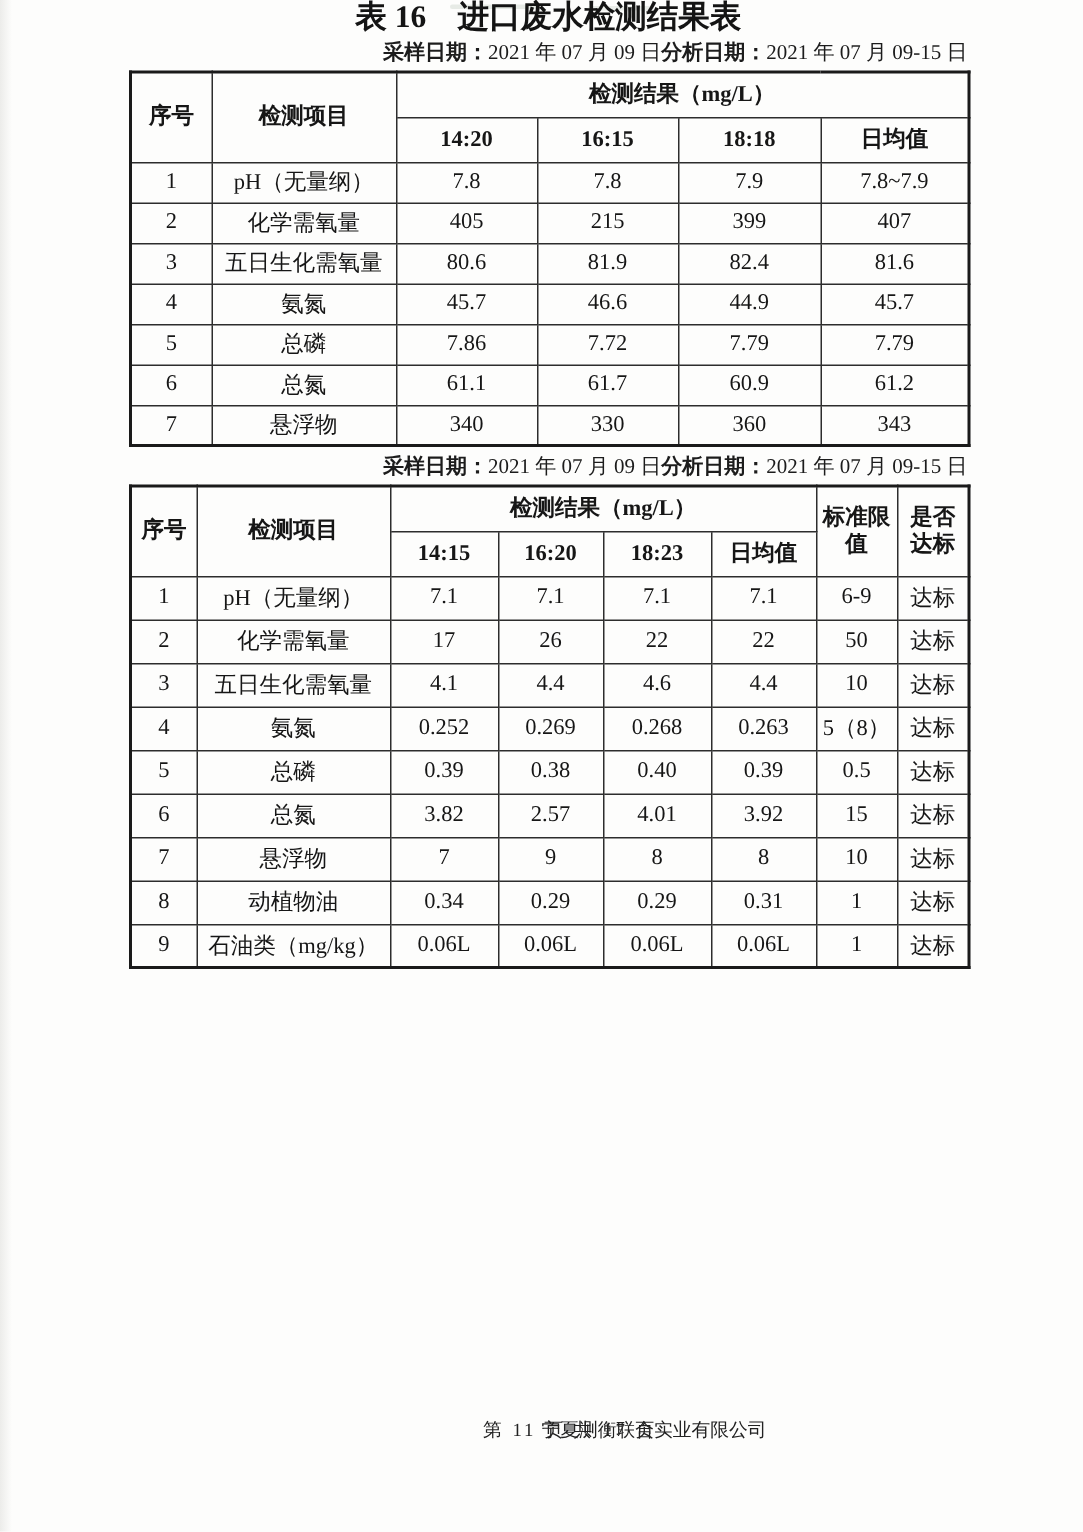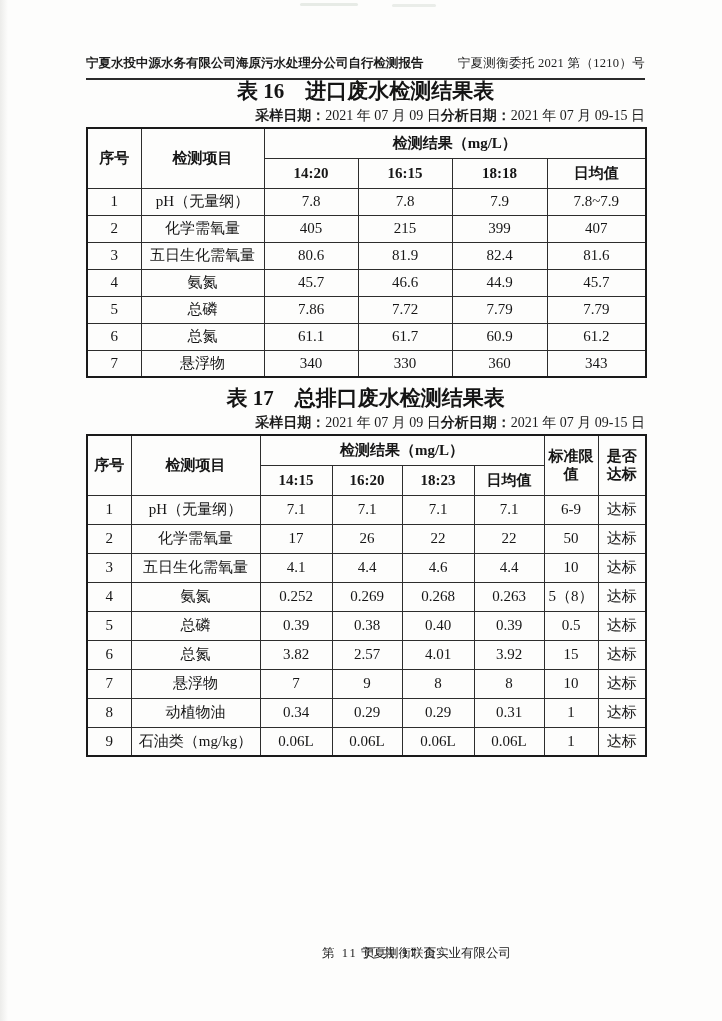--- a/index.html
+++ b/index.html
@@ -61,24 +61,20 @@
 </style>
 </head>
 <body>
 
 <div class="edge-shade"></div>
 <div class="speck s1"></div>
 <div class="speck s2"></div>
 
 <div class="content">
 
-  <div class="doc-header">
-    <span class="h-left">宁夏水投中源水务有限公司海原污水处理分公司自行检测报告</span>
-    <span class="h-right">宁夏测衡委托 2021 第（1210）号</span>
-  </div>
 
 
   <h2 class="tbl-title">表 16　进口废水检测结果表</h2>
 
   <div class="dates">
     <span><span class="lbl">采样日期：</span><span>2021 年 07 月 09 日</span></span>
     <span><span class="lbl">分析日期：</span><span>2021 年 07 月 09-15 日</span></span>
   </div>
 
   <table class="rpt t16">
@@ -156,21 +152,20 @@
           <td>7</td>
           <td>悬浮物</td>
           <td>340</td>
           <td>330</td>
           <td>360</td>
           <td>343</td>
         </tr>
       </tbody>
   </table>
 
-  <h2 class="tbl-title t17">表 17　总排口废水检测结果表</h2>
 
   <div class="dates">
     <span><span class="lbl">采样日期：</span><span>2021 年 07 月 09 日</span></span>
     <span><span class="lbl">分析日期：</span><span>2021 年 07 月 09-15 日</span></span>
   </div>
 
   <table class="rpt t17">
     <colgroup>
       <col style="width:44px">
         <col style="width:129px">

